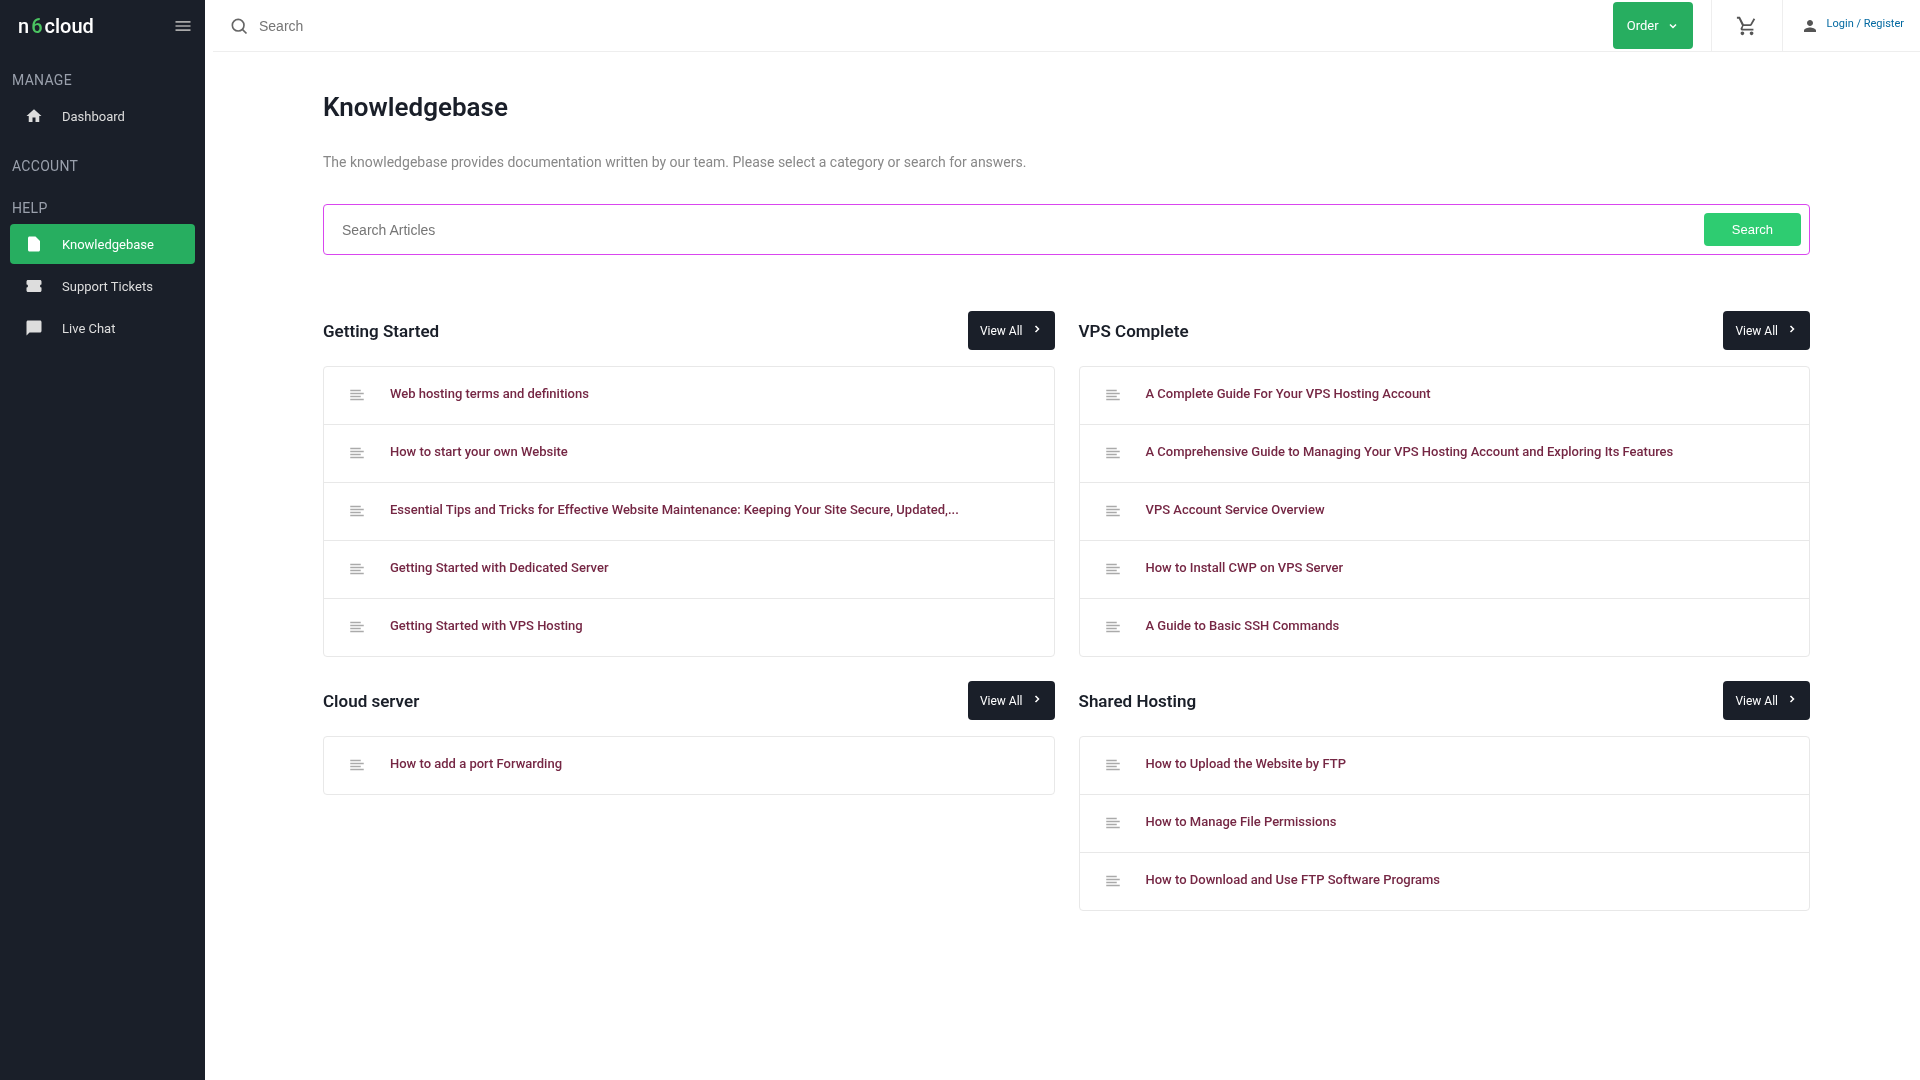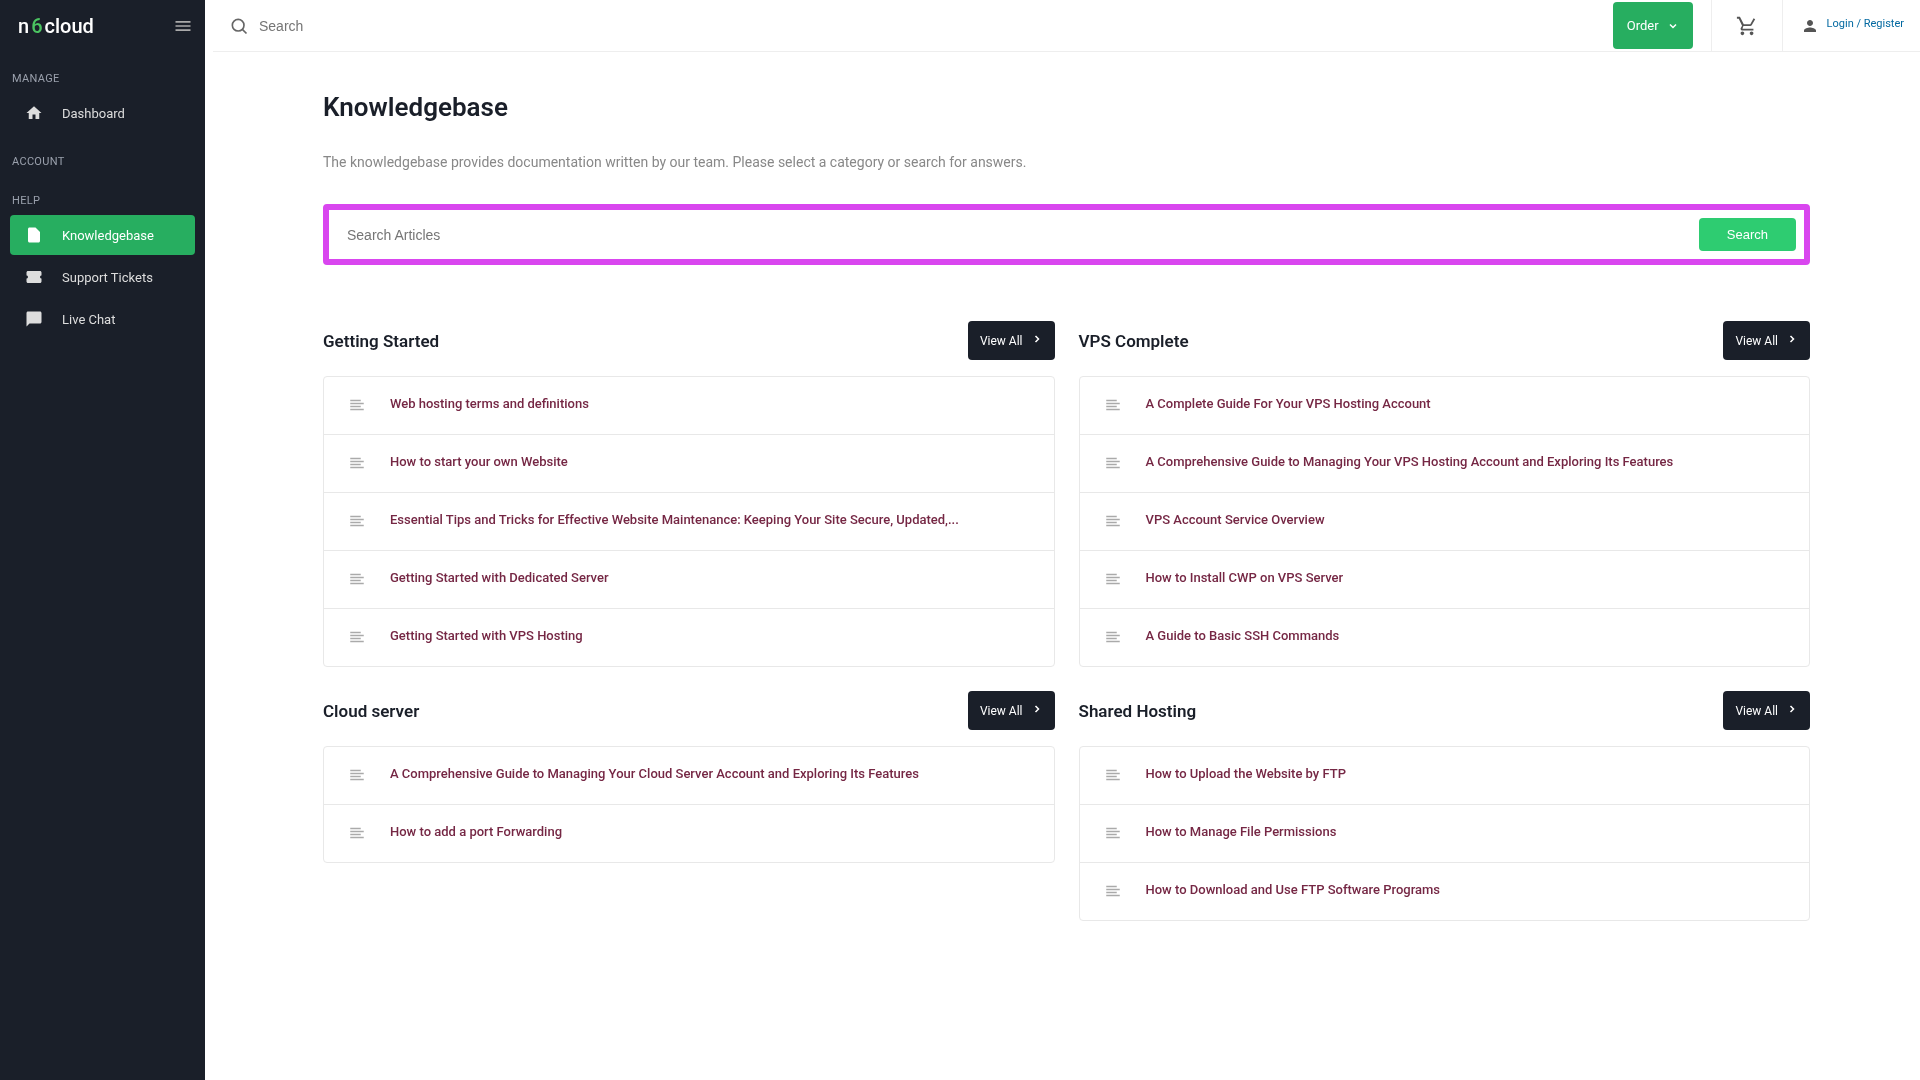--- a/index.html
+++ b/index.html
@@ -5,41 +5,41 @@
 * { margin: 0; padding: 0; box-sizing: border-box; }
 body { font-family: -apple-system, BlinkMacSystemFont, "Segoe UI", Roboto, sans-serif; background: #fff; color: #333; font-size: 14px; }
 .app { display: flex; height: 100vh; }
 
 
 .sidebar { width: 205px; background: #1a1f29; color: #fff; display: flex; flex-direction: column; }
 .sidebar-header { display: flex; align-items: center; justify-content: space-between; padding: 14px 12px 14px 18px; }
 .logo { display: flex; align-items: center; gap: 2px; font-size: 20px; font-weight: 500; color: #fff; }
 .logo .six { color: #4bc461; }
 .menu-toggle { color: #aaa; cursor: pointer; }
-.sidebar-section-label { font-size: 11px; color: #9aa0ac; padding: 20px 12px 6px; text-transform: uppercase; letter-spacing: 0.3px; }
+.sidebar-section-label { font-size: 14px; color: #9aa0ac; padding: 20px 12px 6px; text-transform: uppercase; letter-spacing: 0.3px; }
 .sidebar-item { display: flex; align-items: center; gap: 18px; padding: 10px 14px; margin: 2px 10px; border-radius: 4px; color: #ddd; font-size: 13px; cursor: pointer; }
 .sidebar-item.active { background: #27ae60; color: #fff; }
 .sidebar-item .icon { width: 20px; height: 20px; display: flex; align-items: center; justify-content: center; }
 
 
 .main { flex: 1; display: flex; flex-direction: column; overflow: auto; margin-left: 8px; }
 .topbar { display: flex; align-items: center; height: 52px; border-bottom: 1px solid #eee; padding: 0 16px; background: #fff; }
 .topbar-search { display: flex; align-items: center; gap: 10px; flex: 1; color: #888; }
 .topbar-search input { border: none; outline: none; font-size: 14px; width: 300px; }
 .topbar-right { display: flex; align-items: center; gap: 0; }
 .order-btn { background: #27ae60; color: #fff; padding: 16px 14px; border-radius: 4px; display: flex; align-items: center; gap: 8px; font-size: 13px; cursor: pointer; }
 .topbar-divider { width: 1px; height: 52px; background: #eee; margin: 0 18px; }
 .cart-icon { color: #555; cursor: pointer; padding: 0 6px; }
 .login-group { display: flex; gap: 8px; cursor: pointer; font-size: 11px; color: #0369a1; }
 
 
 .content { padding: 40px 110px 30px; }
 .page-title { font-size: 26px; font-weight: 600; color: #1a1f29; margin-bottom: 32px; }
 .page-desc { color: #888; font-size: 14px; margin-bottom: 34px; }
-.search-bar { display: flex; border: 6px solid #d946ef; border-radius: 4px; padding: 8px 8px 8px 18px; margin-bottom: 56px; }
+.search-bar { display: flex; border: 1px solid #d946ef; border-radius: 4px; padding: 8px 8px 8px 18px; margin-bottom: 56px; }
 .search-bar input { flex: 1; border: none; outline: none; font-size: 14px; background: transparent; }
 .search-bar button { background: #2ecc71; color: #fff; border: none; border-radius: 4px; padding: 9px 28px; font-size: 13px; cursor: pointer; }
 
 .grid { display: grid; grid-template-columns: 1fr 1fr; gap: 24px; }
 .category { }
 .category-header { display: flex; align-items: center; justify-content: space-between; margin-bottom: 16px; }
 .category-title { font-size: 17px; font-weight: 600; color: #1a1f29; }
 .view-all { background: #1a1f29; color: #fff; font-size: 12px; padding: 12px 12px; border-radius: 4px; display: flex; align-items: center; gap: 8px; cursor: pointer; }
 .article-list { border: 1px solid #e8e8e8; border-radius: 4px; }
 .article-item { display: flex; align-items: flex-start; gap: 24px; padding: 17px 24px; border-bottom: 1px solid #e8e8e8; cursor: pointer; }
@@ -245,26 +245,20 @@
                 <span><svg width="12" height="12" viewBox="0 0 24 24" fill="none" stroke="currentColor" stroke-width="3">
                     <path d="M9 6l6 6-6 6"></path>
                   </svg></span>
               </div>
             </div>
             <div class="article-list">
               <div class="article-item">
                 <span class="doc-icon"><svg width="18" height="18" viewBox="0 0 24 24" fill="currentColor">
                     <path d="M3 5h14v2H3V5zm0 4h18v2H3V9zm0 4h14v2H3v-2zm0 4h18v2H3v-2z"></path>
                   </svg></span>
-                <span class="title">A Comprehensive Guide to Managing Your Cloud Server Account and Exploring Its Features</span>
-              </div>
-              <div class="article-item">
-                <span class="doc-icon"><svg width="18" height="18" viewBox="0 0 24 24" fill="currentColor">
-                    <path d="M3 5h14v2H3V5zm0 4h18v2H3V9zm0 4h14v2H3v-2zm0 4h18v2H3v-2z"></path>
-                  </svg></span>
                 <span class="title">How to add a port Forwarding</span>
               </div>
             </div>
           </div>
           <div class="category">
             <div class="category-header">
               <div class="category-title">Shared Hosting</div>
               <div class="view-all">
                 <span>View All</span>
                 <span><svg width="12" height="12" viewBox="0 0 24 24" fill="none" stroke="currentColor" stroke-width="3">

